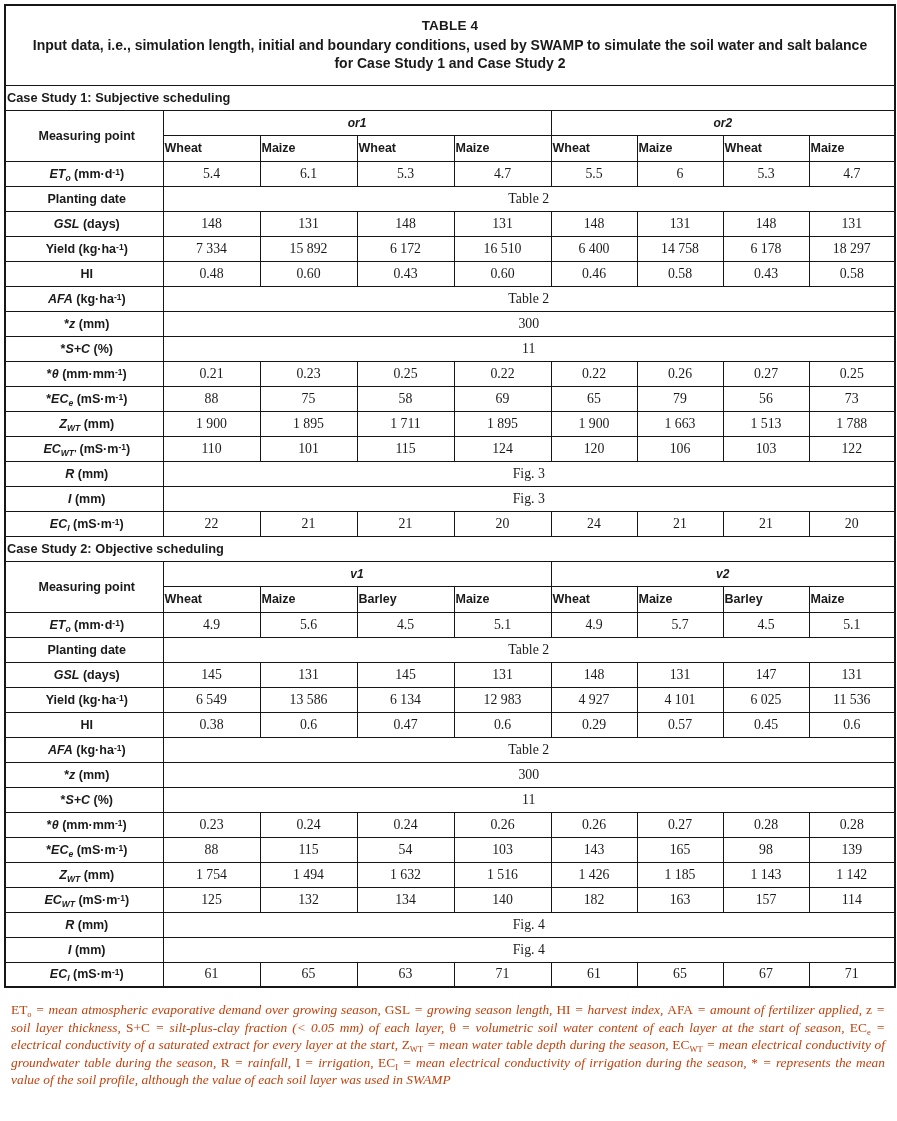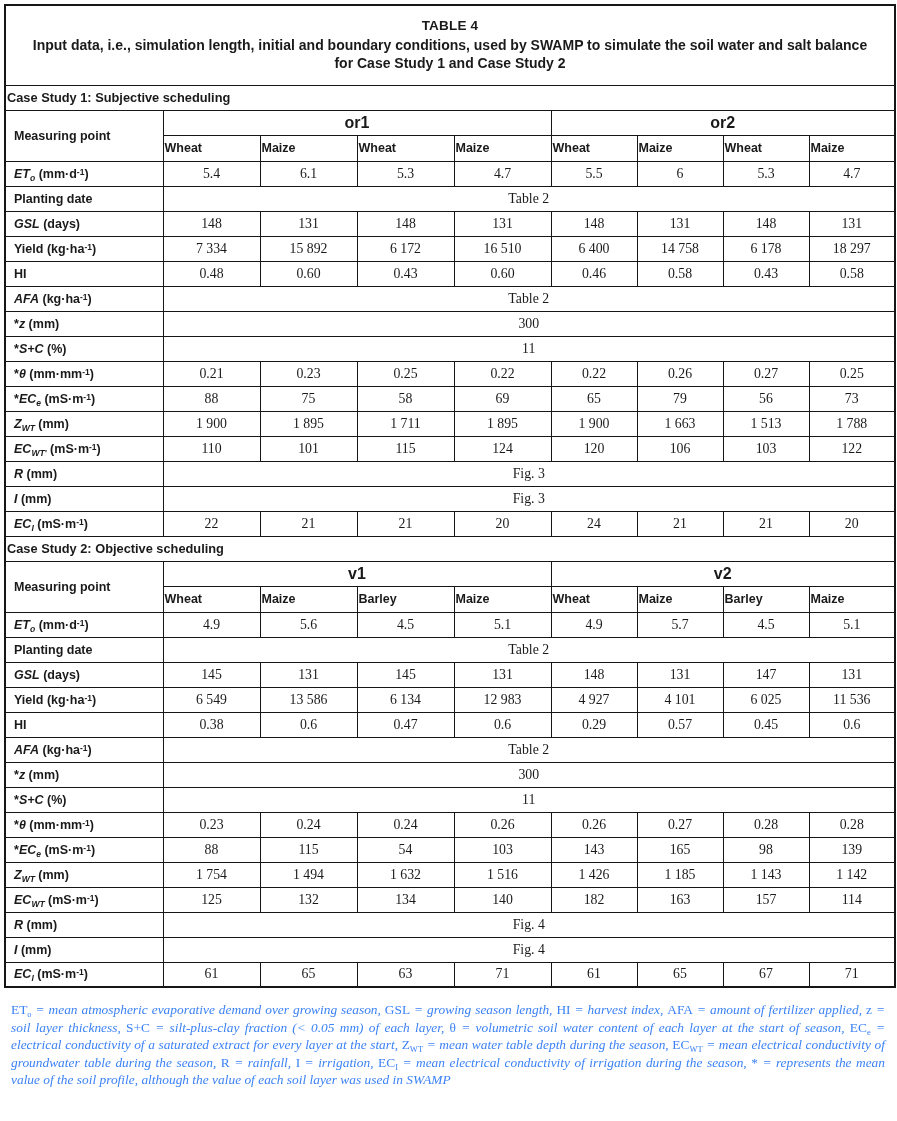--- a/index.html
+++ b/index.html
@@ -5,29 +5,29 @@
   html,body{margin:0;padding:0;background:#ffffff;}
   .page{width:897px;height:1121px;box-sizing:border-box;padding:4px 4px 0 4px;
         font-family:"Liberation Sans",sans-serif;color:#1a1a1a;}
   table.tbl{border-collapse:collapse;table-layout:fixed;width:889px;border:2px solid #161616;}
   .tbl td{border:1px solid #161616;box-sizing:border-box;overflow:hidden;}
   .c-label{width:158px}.c-a{width:97px}.c-b{width:86px}
   .titlecell{text-align:center;vertical-align:middle;height:80px;padding:4px 14px;}
   .t-num{font-weight:bold;font-size:13.5px;letter-spacing:.2px;margin-bottom:4px;}
   .t-sub{font-weight:bold;font-size:14px;line-height:17.5px;}
   .bar-td{font-weight:bold;text-align:left;font-size:12.8px;height:25px;vertical-align:middle;}
-  .group{font-weight:bold;text-align:center;font-size:16px;height:25px;vertical-align:middle;}
+  .group{font-weight:bold;text-align:center;font-size:12px;height:25px;vertical-align:middle;font-style:italic;}
   .crop{font-weight:bold;font-size:12.5px;height:26px;vertical-align:middle;}
-  .label{font-weight:bold;font-size:12.5px;text-align:left;padding:0 3px 0 8px;height:25px;vertical-align:middle;white-space:nowrap;}
+  .label{font-weight:bold;font-size:12.5px;text-align:center;padding:0 3px 0 8px;height:25px;vertical-align:middle;white-space:nowrap;}
   .label .alt{font-style:italic;}
   .val{font-family:"Liberation Serif","DejaVu Serif",serif;font-size:13.8px;text-align:center;vertical-align:middle;height:25px;}
   sub{font-size:8.5px;line-height:0;vertical-align:-2.5px;}
   sup{font-size:8.5px;line-height:0;vertical-align:3.5px;}
   .footnote{margin-top:13px;padding:0 8px 0 7px;font-family:"Liberation Serif","DejaVu Serif",serif;
-            font-style:italic;font-size:13.4px;line-height:17.6px;text-align:justify;color:#3b82f6;}
+            font-style:italic;font-size:13.4px;line-height:17.6px;text-align:justify;color:#c2410c;}
   .footnote .alt{font-style:normal;}
 </style>
 </head>
 <body>
 
 <div class="page">
   <table class="tbl">
     <colgroup>
       <col class="c-label">
       <col class="c-a">

